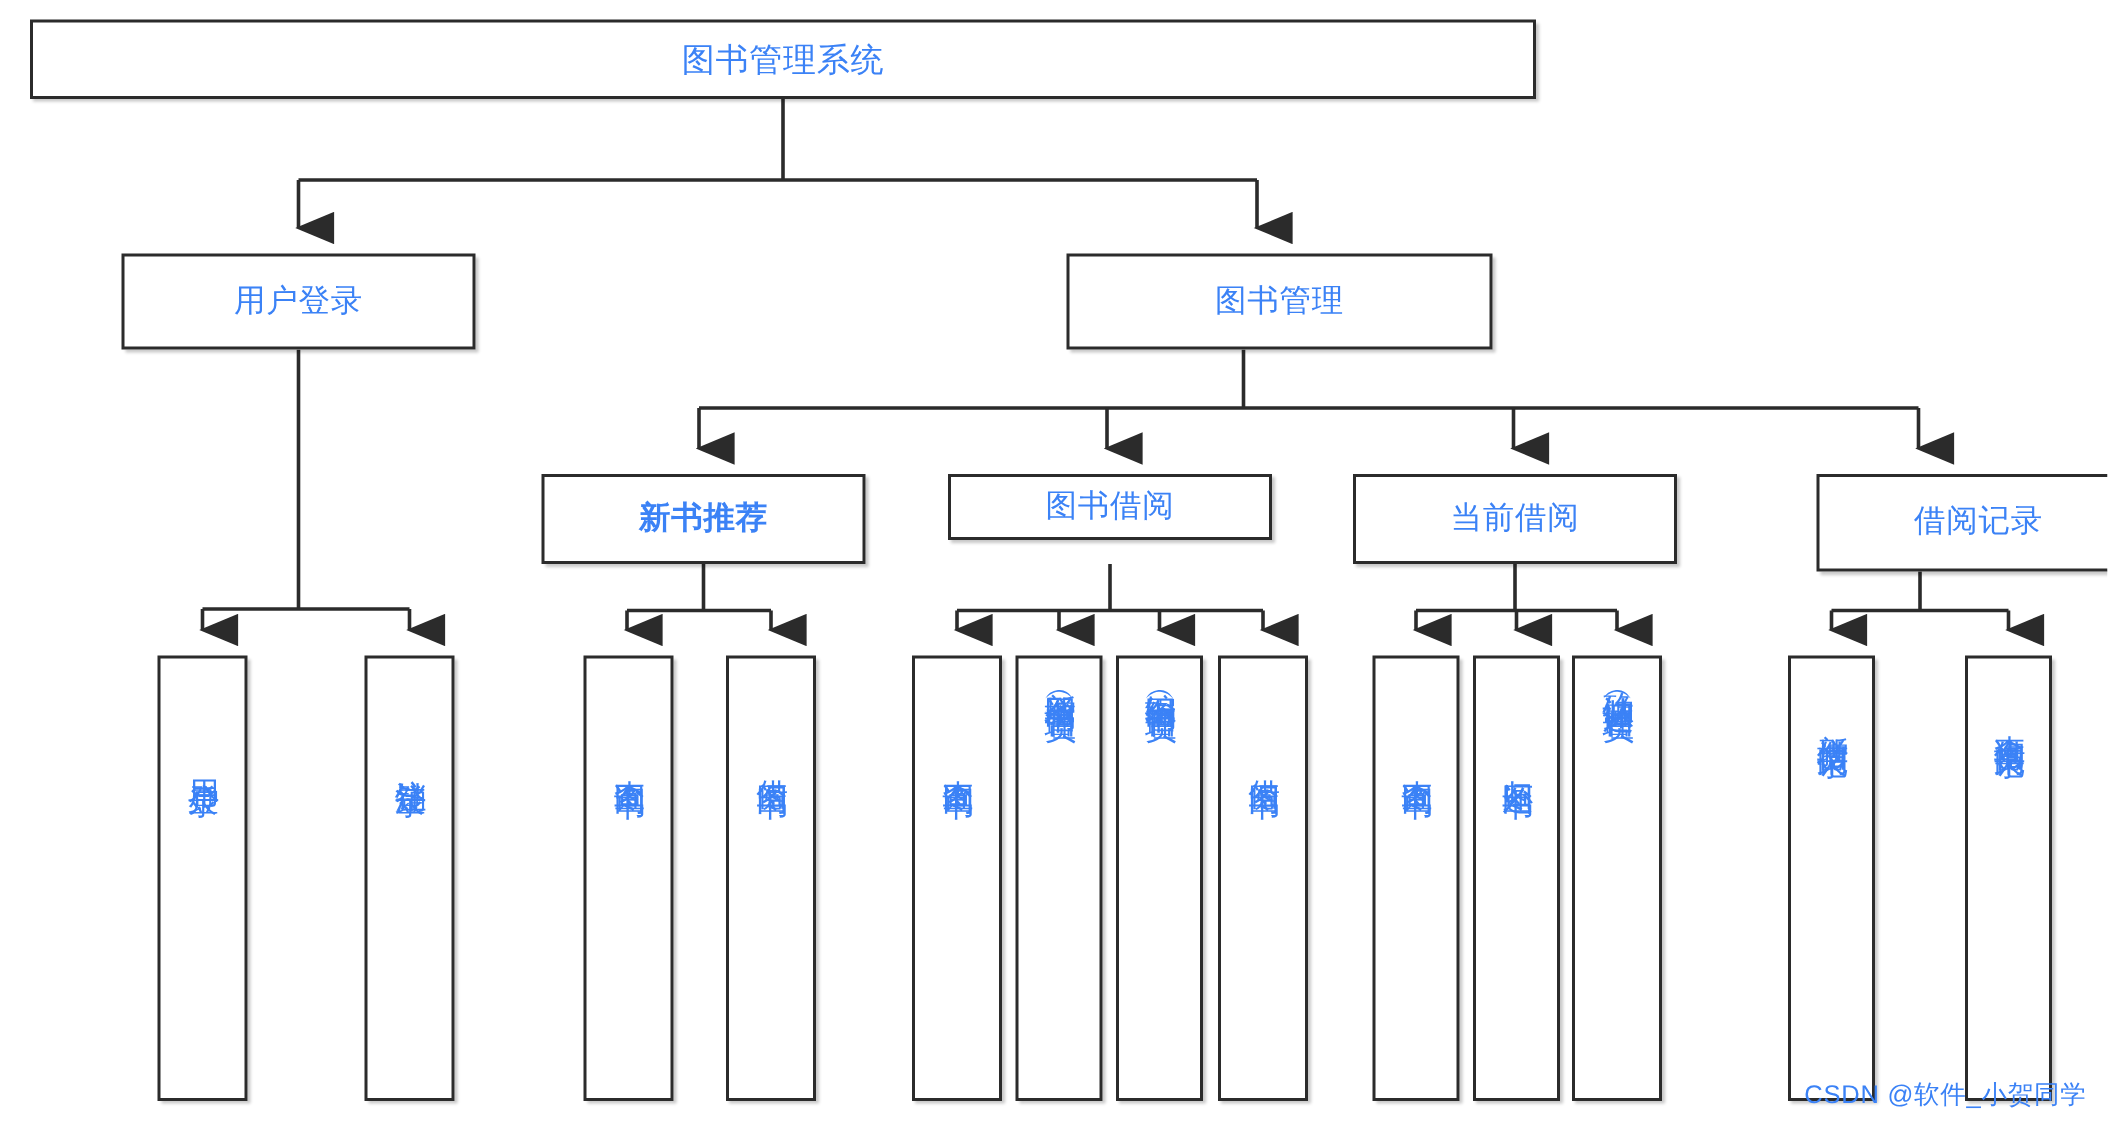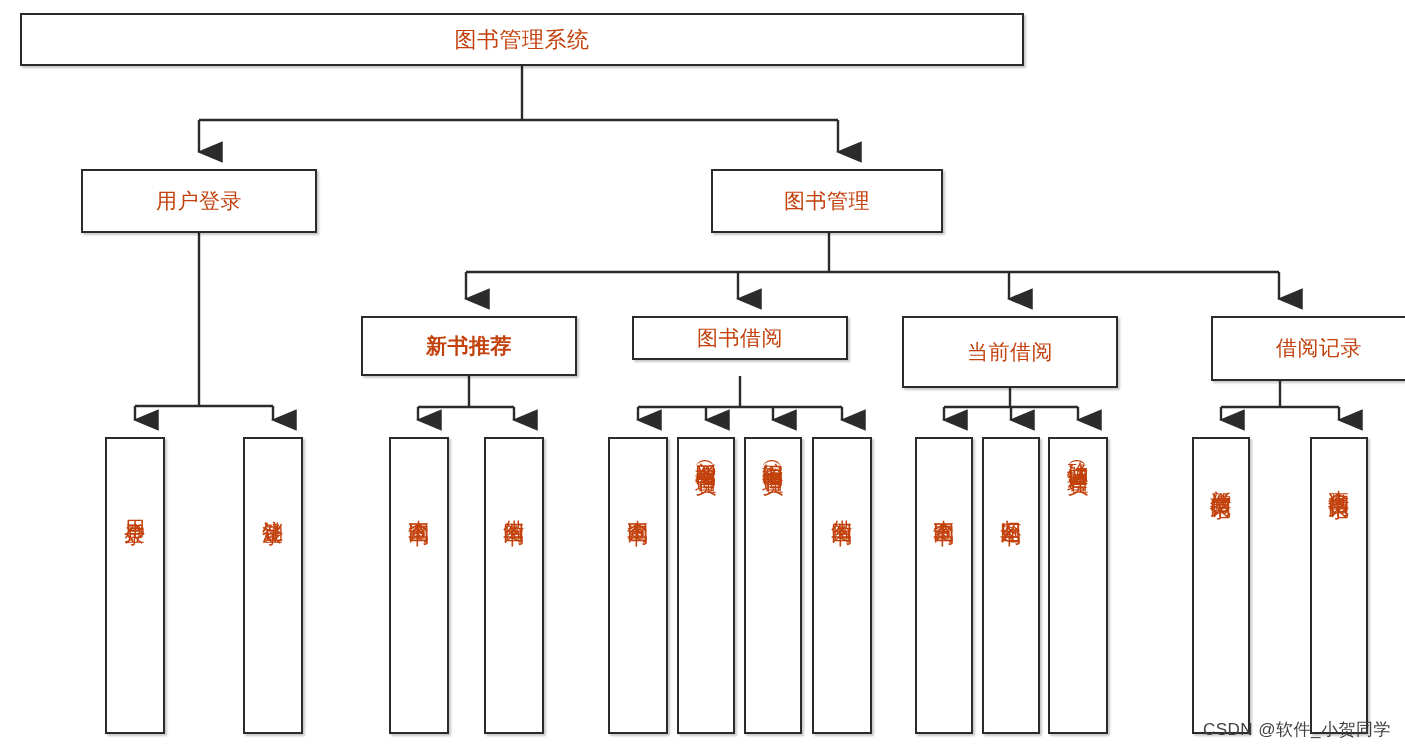--- a/index.html
+++ b/index.html
@@ -29,21 +29,21 @@
   
   .node {
     position: absolute;
     box-sizing: border-box;
     background: #ffffff;
     border: 2px solid #2b2b2b;
     box-shadow: 2px 2px 2px rgba(0,0,0,0.22);
     display: flex;
     align-items: center;
     justify-content: center;
-    color: #c2410c;
+    color: #3b82f6;
   }
   .node .label {
     font-size: 21px;
     line-height: 1.15;
     letter-spacing: 0.5px;
     white-space: nowrap;
   }
 
   
   .node.root .label { font-size: 22px; }
@@ -66,21 +66,21 @@
   
   .node.leaf.mid .label { margin-top: 58px; }
   .node.leaf.midlow .label { margin-top: 28px; }
 
   
   #watermark {
     position: absolute;
     right: 14px;
     bottom: 6px;
     font-size: 17px;
-    color: #404040;
+    color: #3b82f6;
     letter-spacing: 0.5px;
     white-space: nowrap;
     margin-top: 18px;
   }
 </style>
 </head>
 <body>
 
 <div id="canvas">
 
@@ -136,31 +136,31 @@
     </g>
   </svg>
 
   <div class="node root" style="left:20px; top:13px; width:1004px; height:53px;">
     <span class="label">图书管理系统</span>
   </div>
 
   <div class="node" style="left:81px; top:169px; width:236px; height:64px;">
     <span class="label">用户登录</span>
   </div>
-  <div class="node" style="left:711px; top:169px; width:232px; height:64px;text-align:center;">
+  <div class="node" style="left:711px; top:169px; width:284px; height:64px;text-align:center;">
     <span class="label">图书管理</span>
   </div>
 
   <div class="node" style="left:361px; top:316px; width:216px; height:60px;font-weight:bold;">
     <span class="label">新书推荐</span>
   </div>
   <div class="node" style="left:632px; top:316px; width:216px; height:44px;">
     <span class="label">图书借阅</span>
   </div>
-  <div class="node" style="left:902px; top:316px; width:216px; height:72px;">
+  <div class="node" style="left:902px; top:316px; width:216px; height:60px;">
     <span class="label">当前借阅</span>
   </div>
   <div class="node" style="left:1172px; top:316px; width:216px; height:65px;margin-left:39px;">
     <span class="label">借阅记录</span>
   </div>
 
   <div class="node leaf mid" style="left:105px; top:437px; width:60px; height:297px;">
     <span class="label">用户登录</span>
   </div>
   <div class="node leaf mid" style="left:243px; top:437px; width:60px; height:297px;">

